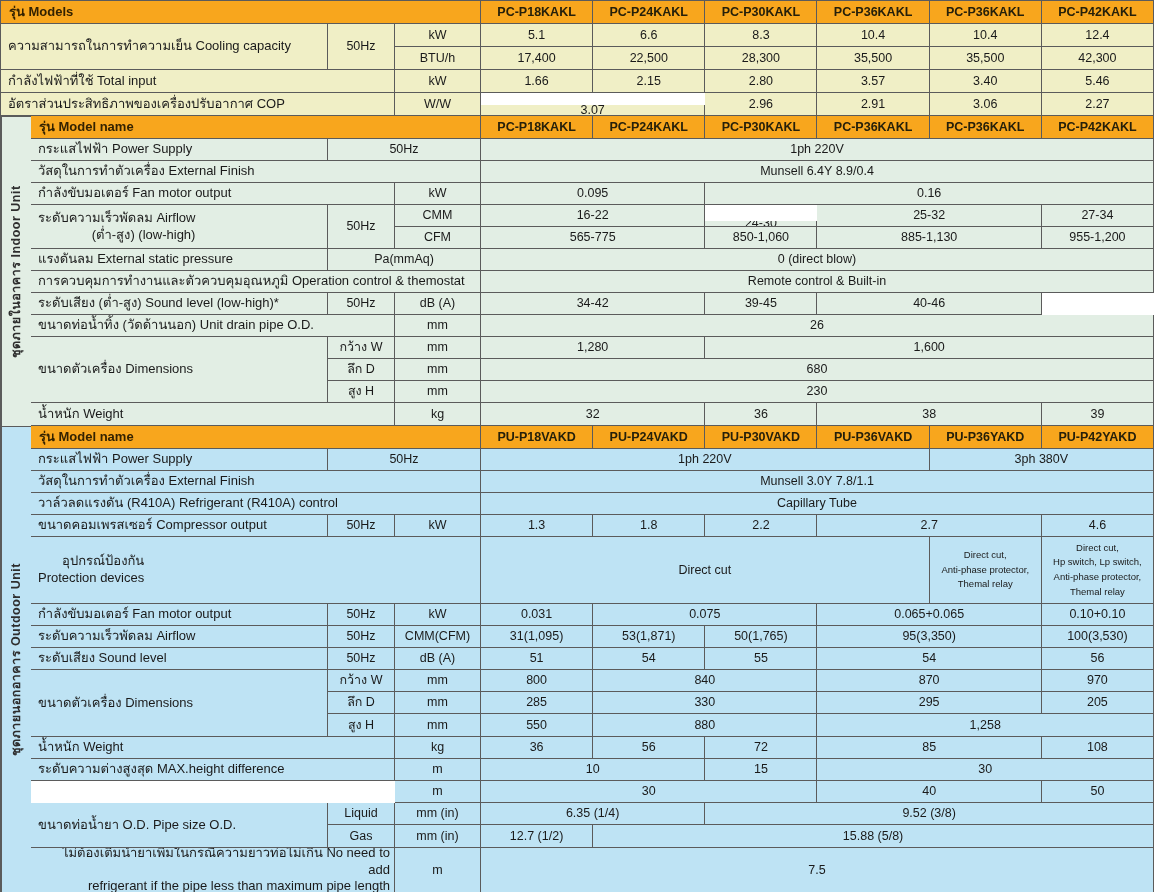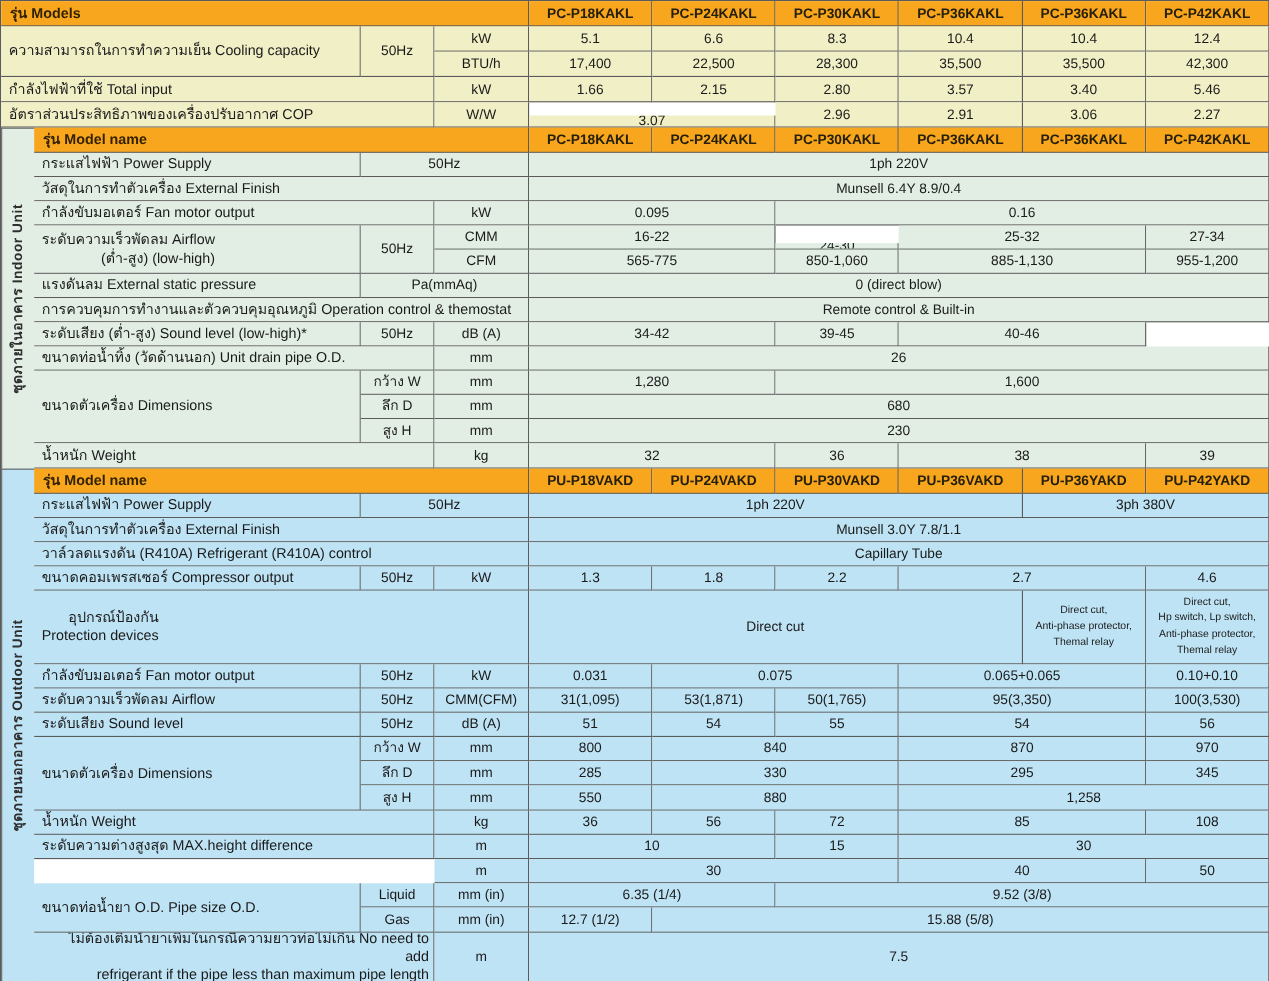--- a/index.html
+++ b/index.html
@@ -199,21 +199,21 @@
       <div class="cell k-un" style="grid-area: 10 / 4 / span 1 / span 1;">mm</div>
       <div class="cell k-dt" style="grid-area: 10 / 5 / span 1 / span 1;">800</div>
       <div class="cell k-dt" style="grid-area: 10 / 6 / span 1 / span 2;">840</div>
       <div class="cell k-dt" style="grid-area: 10 / 8 / span 1 / span 2;">870</div>
       <div class="cell k-dt" style="grid-area: 10 / 10 / span 1 / span 1;">970</div>
       <div class="cell k-sb" style="grid-area: 11 / 3 / span 1 / span 1;">ลึก D</div>
       <div class="cell k-un" style="grid-area: 11 / 4 / span 1 / span 1;">mm</div>
       <div class="cell k-dt" style="grid-area: 11 / 5 / span 1 / span 1;">285</div>
       <div class="cell k-dt" style="grid-area: 11 / 6 / span 1 / span 2;">330</div>
       <div class="cell k-dt" style="grid-area: 11 / 8 / span 1 / span 2;">295</div>
-      <div class="cell k-dt" style="grid-area: 11 / 10 / span 1 / span 1;">345</div>
+      <div class="cell k-dt" style="grid-area: 11 / 10 / span 1 / span 1;">205</div>
       <div class="cell k-sb" style="grid-area: 12 / 3 / span 1 / span 1;">สูง H</div>
       <div class="cell k-un" style="grid-area: 12 / 4 / span 1 / span 1;">mm</div>
       <div class="cell k-dt" style="grid-area: 12 / 5 / span 1 / span 1;">550</div>
       <div class="cell k-dt" style="grid-area: 12 / 6 / span 1 / span 2;">880</div>
       <div class="cell k-dt" style="grid-area: 12 / 8 / span 1 / span 3;">1,258</div>
       <div class="cell k-lb" style="grid-area: 13 / 2 / span 1 / span 2;">น้ำหนัก Weight</div>
       <div class="cell k-un" style="grid-area: 13 / 4 / span 1 / span 1;">kg</div>
       <div class="cell k-dt" style="grid-area: 13 / 5 / span 1 / span 1;">36</div>
       <div class="cell k-dt" style="grid-area: 13 / 6 / span 1 / span 1;">56</div>
       <div class="cell k-dt" style="grid-area: 13 / 7 / span 1 / span 1;">72</div>

